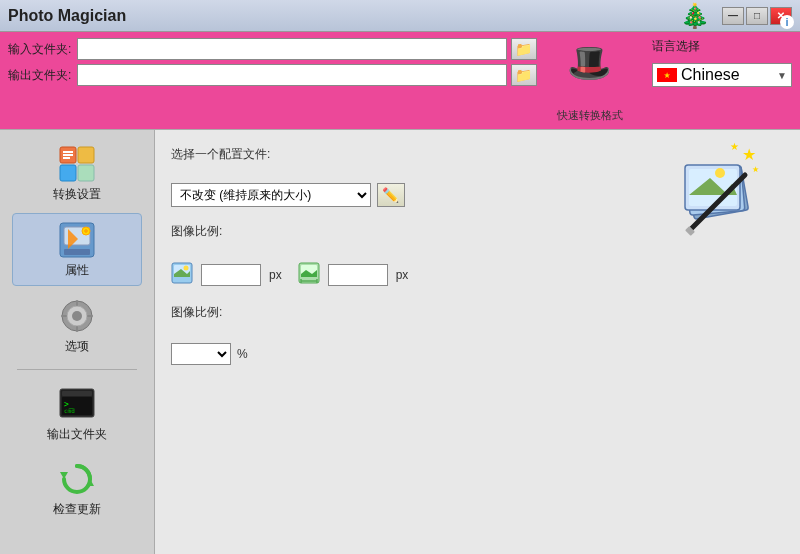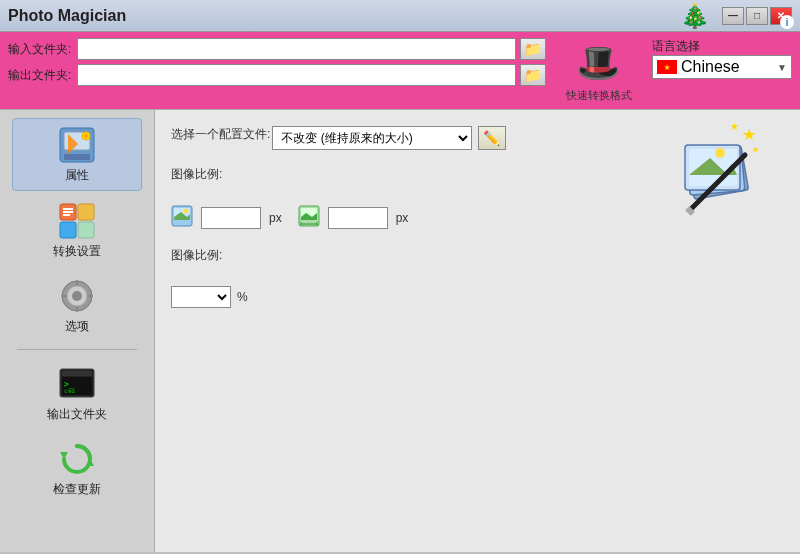--- a/index.html
+++ b/index.html
@@ -128,28 +128,29 @@
       height: 50px;
       display: flex;
       align-items: center;
       justify-content: center;
       font-size: 36px;
     }
     .quick-convert-label {
       font-size: 11px;
       color: #333;
       text-align: center;
-      margin-top: 0;
+      margin-top: 20px;
     }
 
     .lang-section {
       display: flex;
       flex-direction: column;
-      gap: 0;
+      gap: 8px;
       min-width: 140px;
+      margin-left: 9px;
     }
     .lang-label {
       font-size: 12px;
       color: #222;
     }
     .lang-select {
       display: flex;
       align-items: center;
       gap: 4px;
       border: 1px solid #888;
@@ -234,22 +235,22 @@
       background: #e8e8e8;
       padding: 16px;
       display: flex;
       flex-direction: column;
       gap: 16px;
       position: relative;
     }
 
     .config-section {
       display: flex;
-      flex-direction: row;
-      gap: 2px;
+      flex-direction: column;
+      gap: 20px;
     }
     .section-label {
       font-size: 12px;
       color: #333;
     }
     .config-row {
       display: flex;
       align-items: flex-end;
       gap: 6px;
     }
@@ -371,48 +372,48 @@
       <span class="flag">★</span>
       <span class="lang-name">Chinese</span>
       <span class="dropdown-arrow">▼</span>
     </div>
   </div>
 </div>
 
 <div class="main-content">
 
   <div class="sidebar">
-
-    <div class="sidebar-item active">
-      <div class="sidebar-icon">
-        <svg class="icon-svg" viewBox="0 0 38 38" xmlns="http://www.w3.org/2000/svg">
-          <rect x="2" y="2" width="34" height="34" rx="3" fill="#6699cc" stroke="#4477aa" stroke-width="1"></rect>
-          <rect x="6" y="6" width="26" height="18" rx="2" fill="#ccddee" stroke="#8899bb" stroke-width="1"></rect>
-          <polygon points="10,8 20,18 10,28" fill="#ff8800" opacity="0.8"></polygon>
-          <rect x="6" y="28" width="26" height="6" rx="1" fill="#5577aa"></rect>
-          <circle cx="28" cy="10" r="4" fill="gold" stroke="orange" stroke-width="1"></circle>
-          <path d="M26,10 L30,10 M28,8 L28,12" stroke="orange" stroke-width="1.5"></path>
-        </svg>
-      </div>
-      <span class="sidebar-label">属性</span>
-    </div>
 
     <div class="sidebar-item">
       <div class="sidebar-icon">
         <svg class="icon-svg" viewBox="0 0 38 38" xmlns="http://www.w3.org/2000/svg">
           <rect x="2" y="2" width="16" height="16" rx="2" fill="#ee7744" stroke="#cc5522" stroke-width="1"></rect>
           <rect x="20" y="2" width="16" height="16" rx="2" fill="#eebb44" stroke="#cc9922" stroke-width="1"></rect>
           <rect x="2" y="20" width="16" height="16" rx="2" fill="#44aaee" stroke="#2288cc" stroke-width="1"></rect>
           <rect x="20" y="20" width="16" height="16" rx="2" fill="#aaddbb" stroke="#88bbaa" stroke-width="1"></rect>
           <line x1="5" y1="7" x2="15" y2="7" stroke="white" stroke-width="2"></line>
           <line x1="5" y1="10" x2="15" y2="10" stroke="white" stroke-width="2"></line>
           <line x1="5" y1="13" x2="12" y2="13" stroke="white" stroke-width="2"></line>
         </svg>
       </div>
       <span class="sidebar-label">转换设置</span>
+    </div>
+
+    <div class="sidebar-item active">
+      <div class="sidebar-icon">
+        <svg class="icon-svg" viewBox="0 0 38 38" xmlns="http://www.w3.org/2000/svg">
+          <rect x="2" y="2" width="34" height="34" rx="3" fill="#6699cc" stroke="#4477aa" stroke-width="1"></rect>
+          <rect x="6" y="6" width="26" height="18" rx="2" fill="#ccddee" stroke="#8899bb" stroke-width="1"></rect>
+          <polygon points="10,8 20,18 10,28" fill="#ff8800" opacity="0.8"></polygon>
+          <rect x="6" y="28" width="26" height="6" rx="1" fill="#5577aa"></rect>
+          <circle cx="28" cy="10" r="4" fill="gold" stroke="orange" stroke-width="1"></circle>
+          <path d="M26,10 L30,10 M28,8 L28,12" stroke="orange" stroke-width="1.5"></path>
+        </svg>
+      </div>
+      <span class="sidebar-label">属性</span>
     </div>
 
     <div class="sidebar-item">
       <div class="sidebar-icon">
         <svg class="icon-svg" viewBox="0 0 38 38" xmlns="http://www.w3.org/2000/svg">
           <circle cx="19" cy="19" r="15" fill="#999" stroke="#777" stroke-width="1"></circle>
           <circle cx="19" cy="19" r="10" fill="#ccc" stroke="#aaa" stroke-width="1"></circle>
           <circle cx="19" cy="19" r="5" fill="#888"></circle>
           <path d="M19,4 L19,8" stroke="#888" stroke-width="2" stroke-linecap="round"></path>
           <path d="M19,30 L19,34" stroke="#888" stroke-width="2" stroke-linecap="round"></path>

